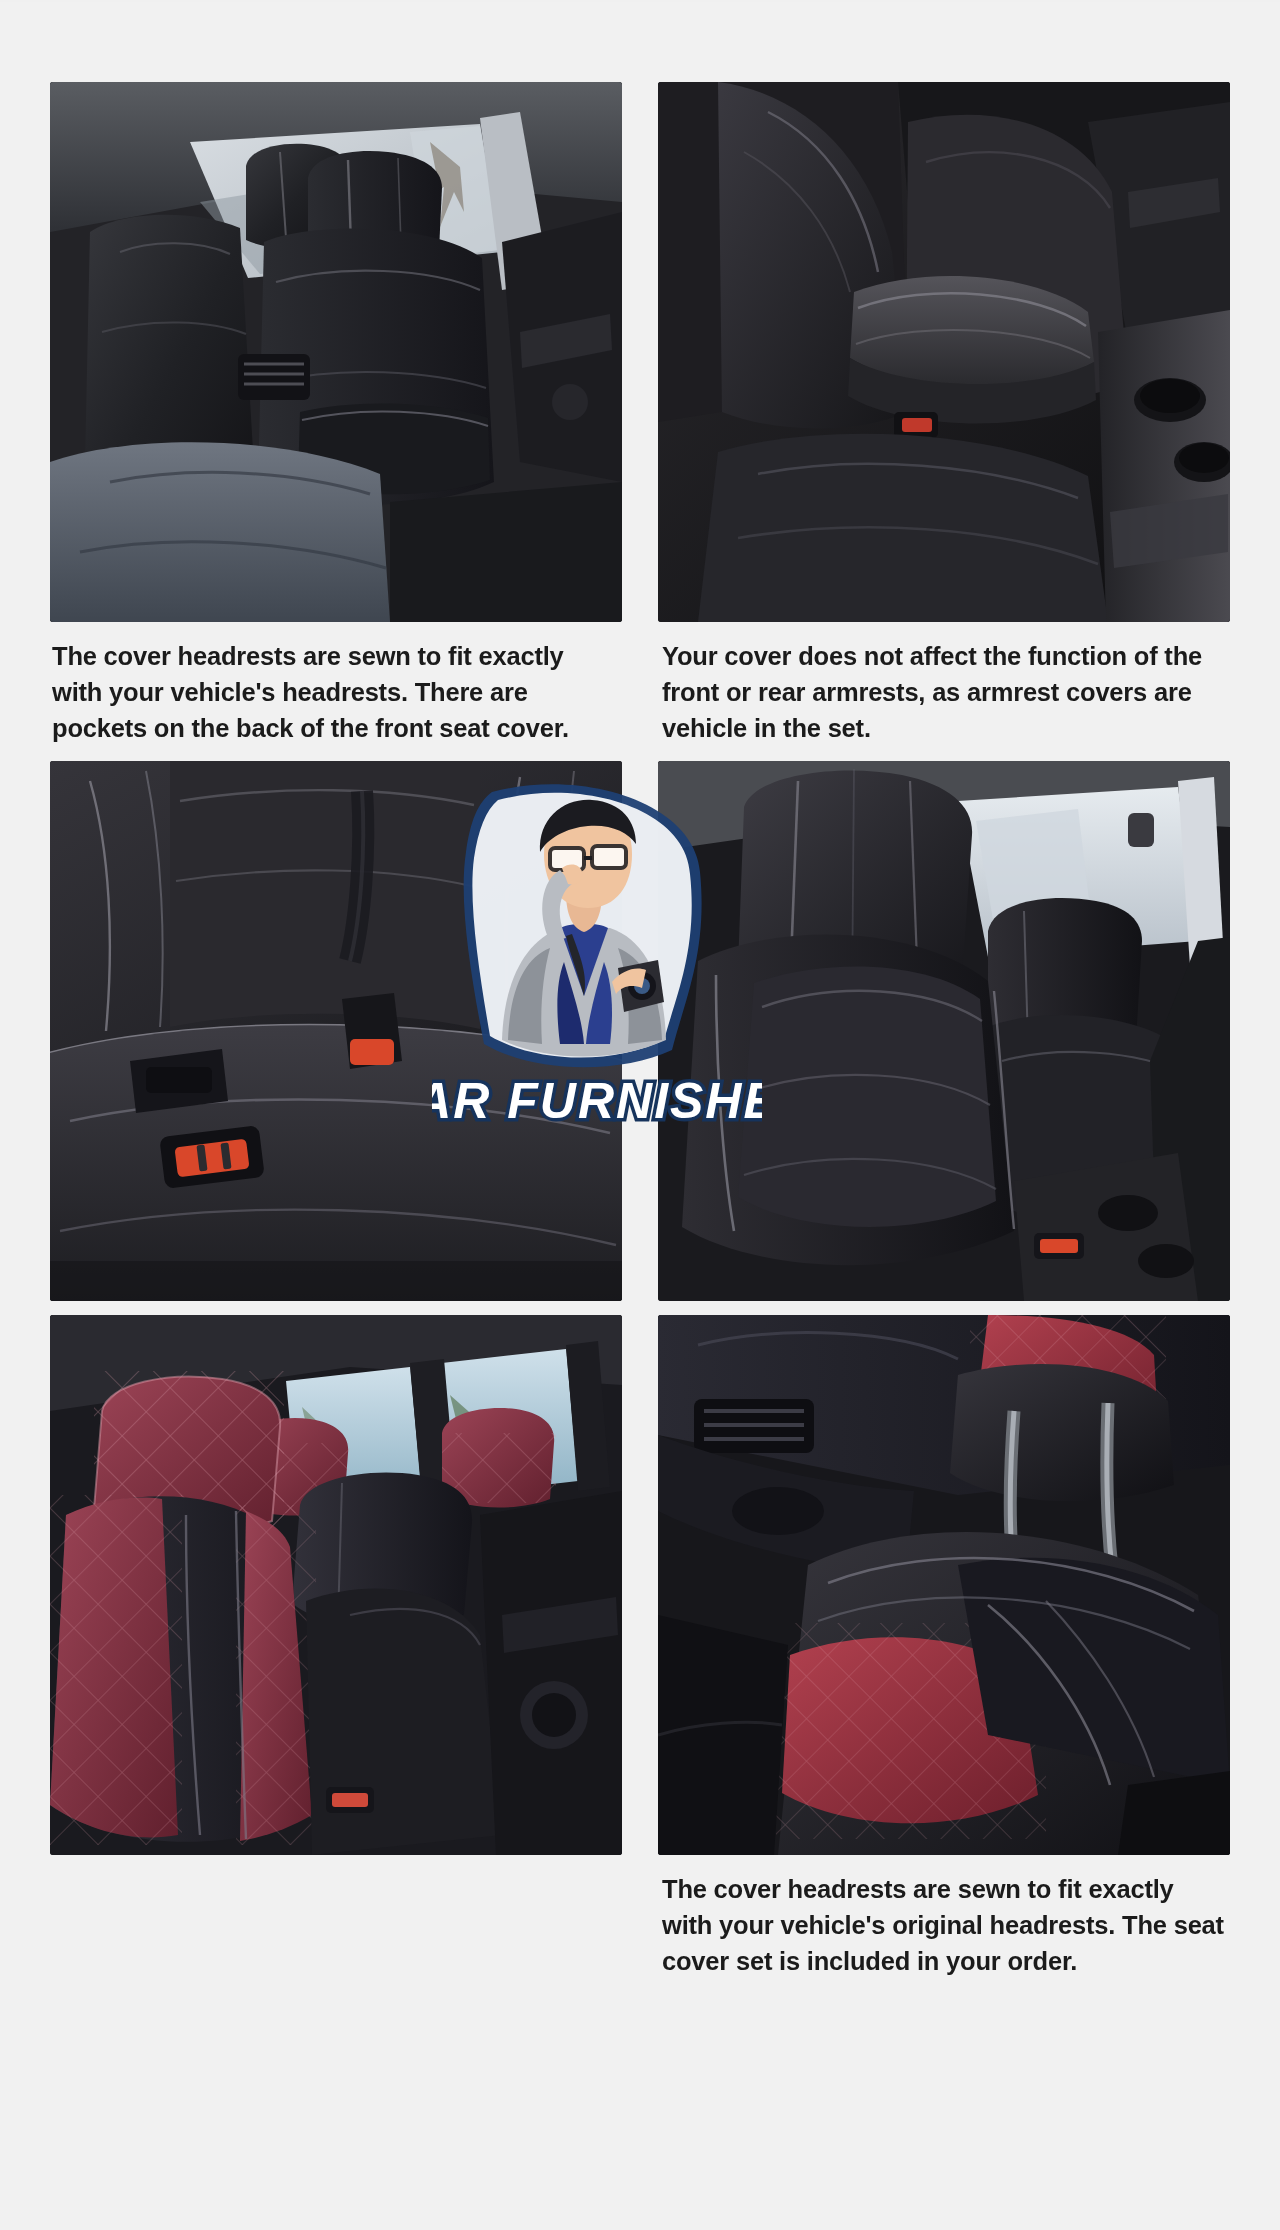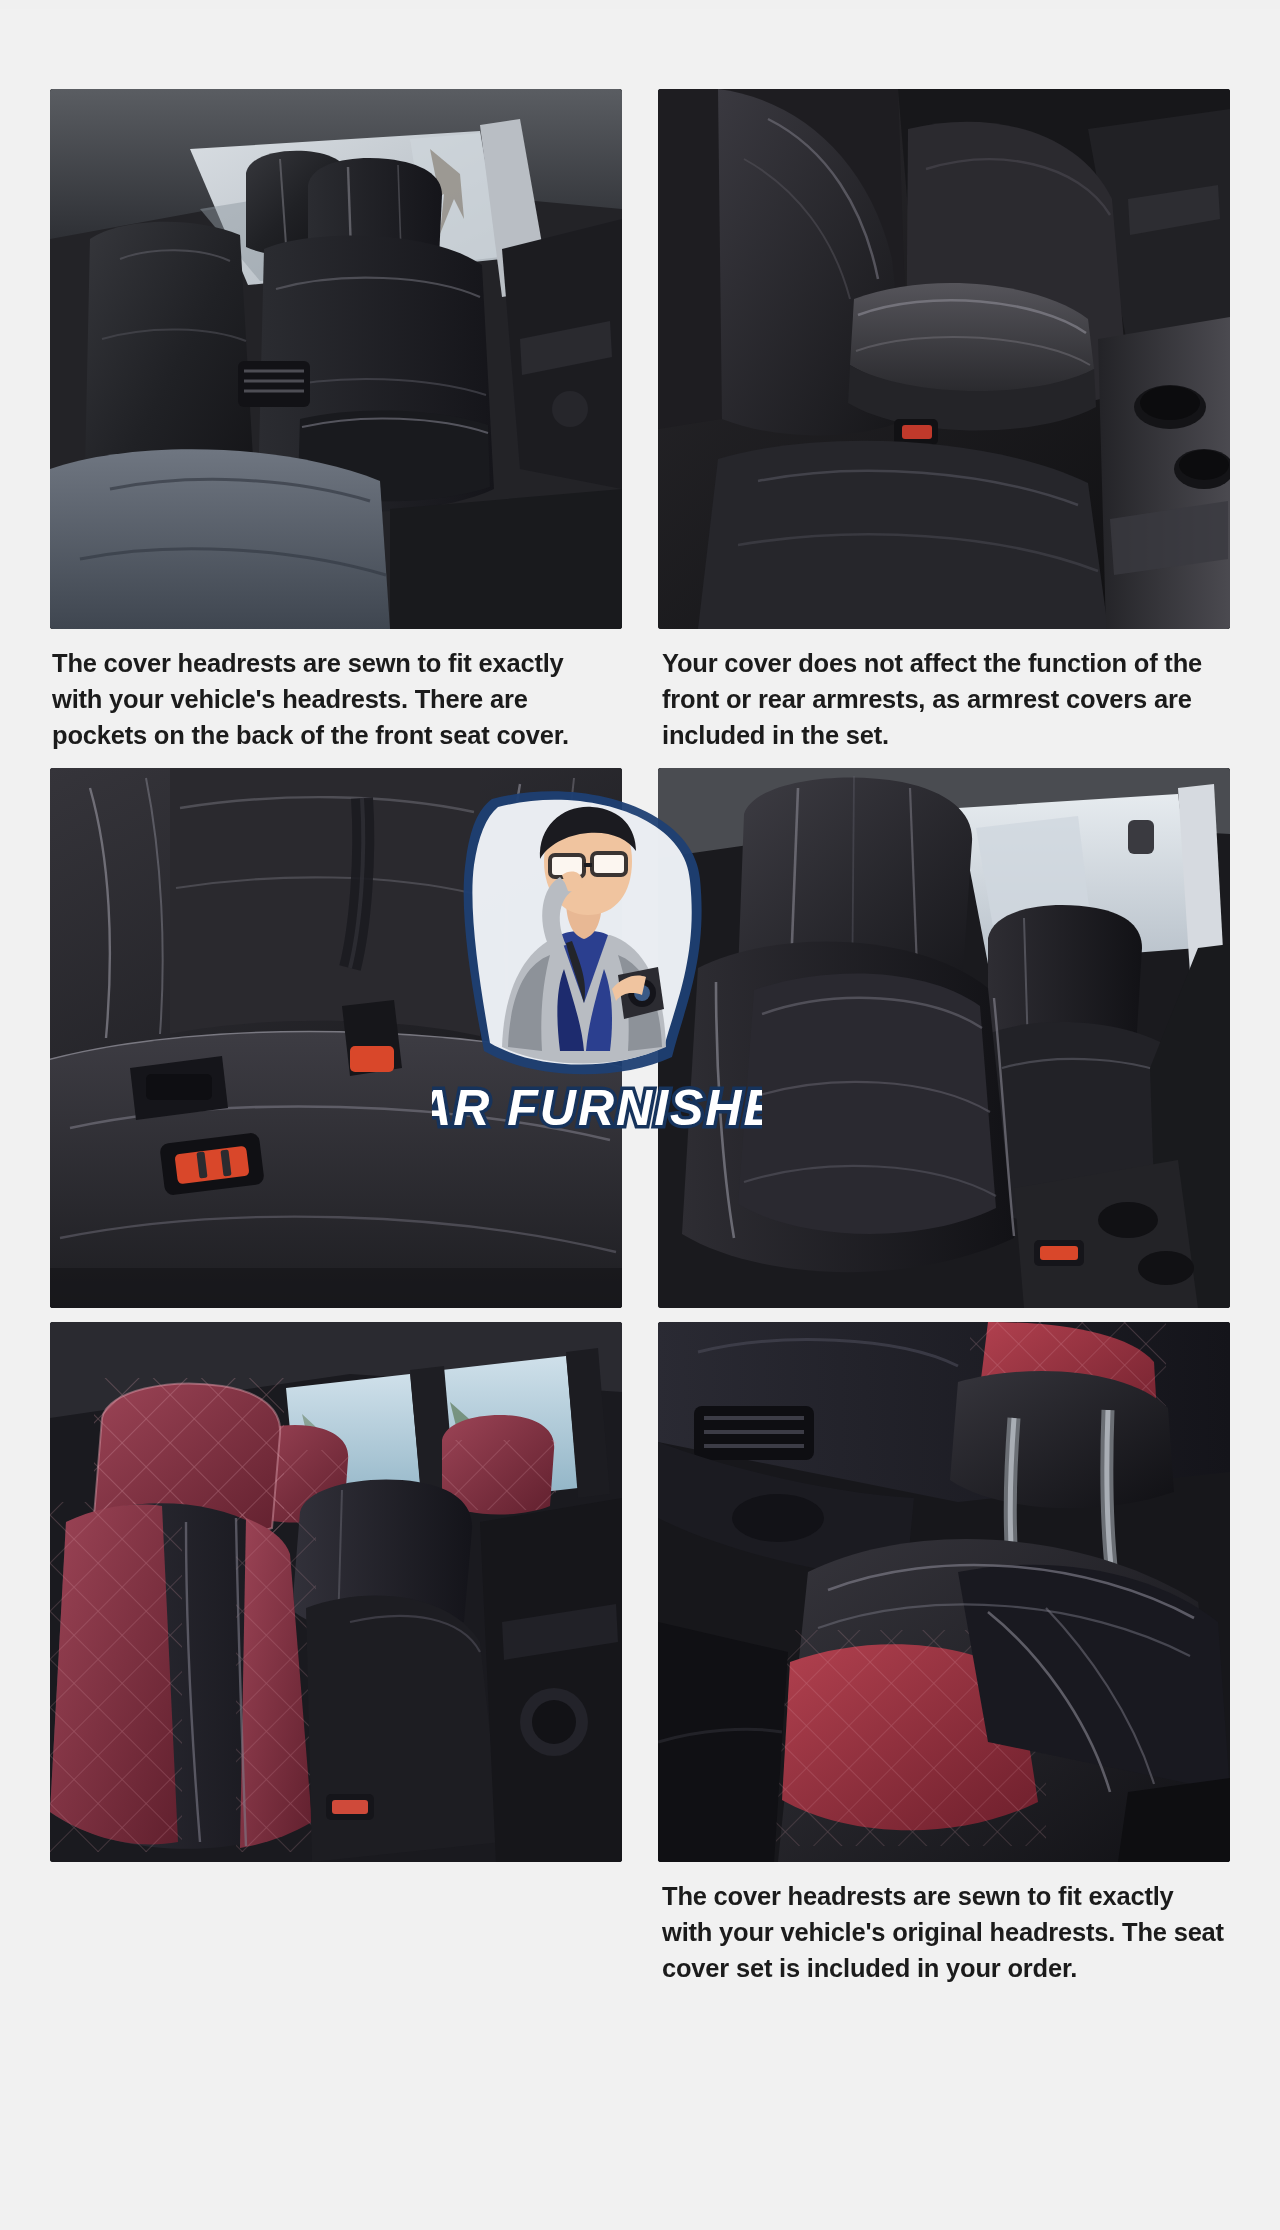--- a/index.html
+++ b/index.html
@@ -18,21 +18,21 @@
   .page {
     width: 1280px;
     min-height: 2230px;
     background: #f1f1f1;
     position: relative;
     padding: 0;
   }
   .grid {
     position: relative;
     width: 1180px;
-    margin: 9px auto;
+    margin: 2px auto;
     padding-top: 80px;
   }
   .row {
     display: flex;
     gap: 36px;
     margin-bottom: 14px;
   }
   .cell {
     width: 572px;
     display: flex;
@@ -209,21 +209,21 @@
             <path d="M80 456 C200 436 340 444 440 482" stroke="#46464e" stroke-width="2.5" fill="none" opacity="0.6"></path>
 
             <path d="M440 250 L572 228 V540 L448 540 Z" fill="url(#g2cons)"></path>
             <ellipse cx="512" cy="318" rx="36" ry="22" fill="#141417"></ellipse>
             <ellipse cx="512" cy="314" rx="30" ry="17" fill="#0c0c0e"></ellipse>
             <ellipse cx="546" cy="380" rx="30" ry="20" fill="#141417"></ellipse>
             <ellipse cx="546" cy="376" rx="25" ry="15" fill="#0c0c0e"></ellipse>
             <path d="M452 430 L570 412 V470 L456 486 Z" fill="#3a3940" opacity="0.8"></path>
           </svg>
         </div>
-        <div class="caption">Your cover does not affect the function of the front or rear armrests, as armrest covers are included in the set.</div>
+        <div class="caption">Your cover does not affect the function of the front or rear armrests, as armrest covers are vehicle in the set.</div>
       </div>
     </div>
 
     <div class="row">
       <div class="cell left">
         <div class="photo">
           <svg viewBox="0 0 572 540" preserveAspectRatio="none">
             <defs>
               <linearGradient id="g3bg" x1="0" y1="0" x2="0" y2="1">
                 <stop offset="0" stop-color="#2d2c31"></stop>

